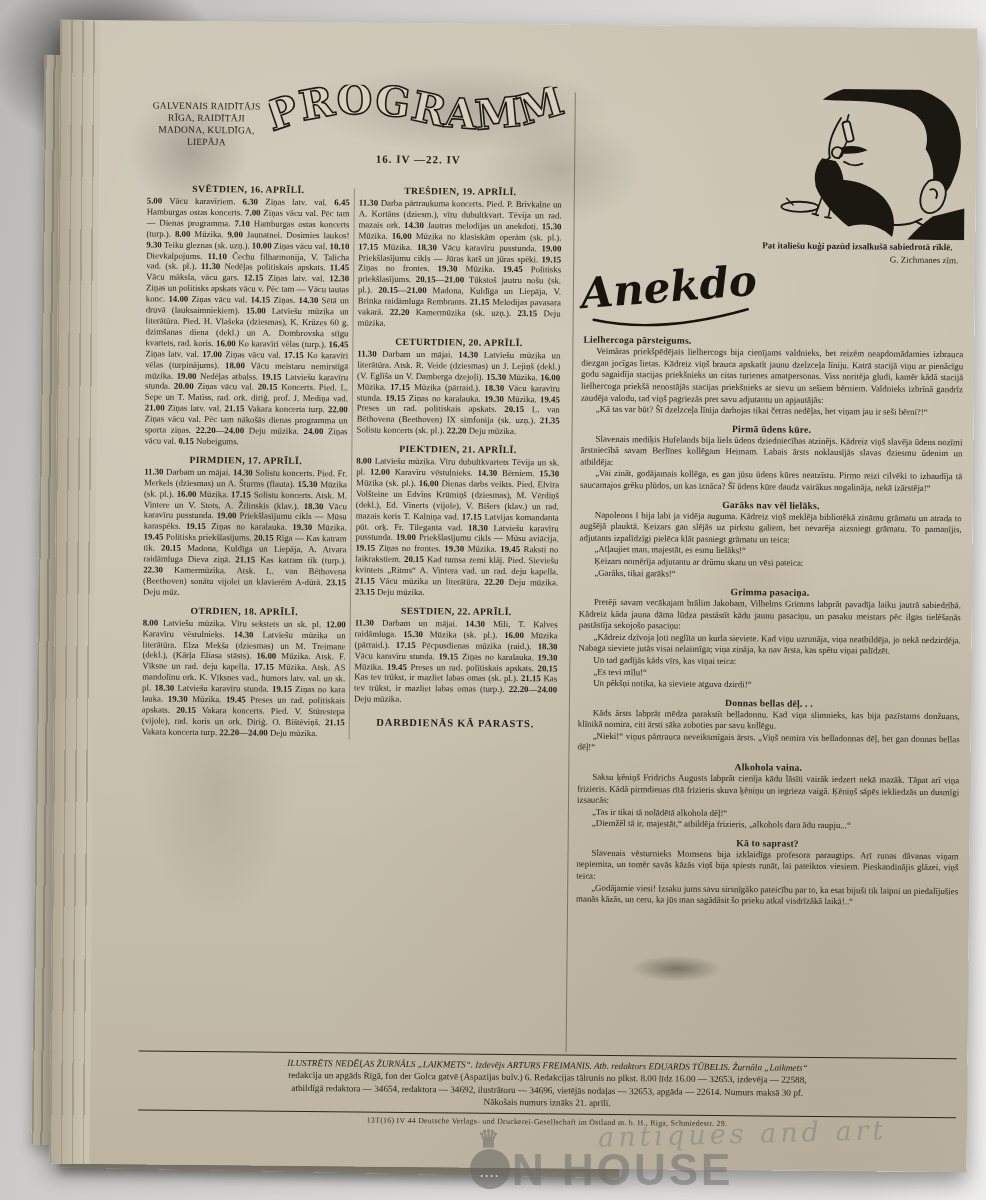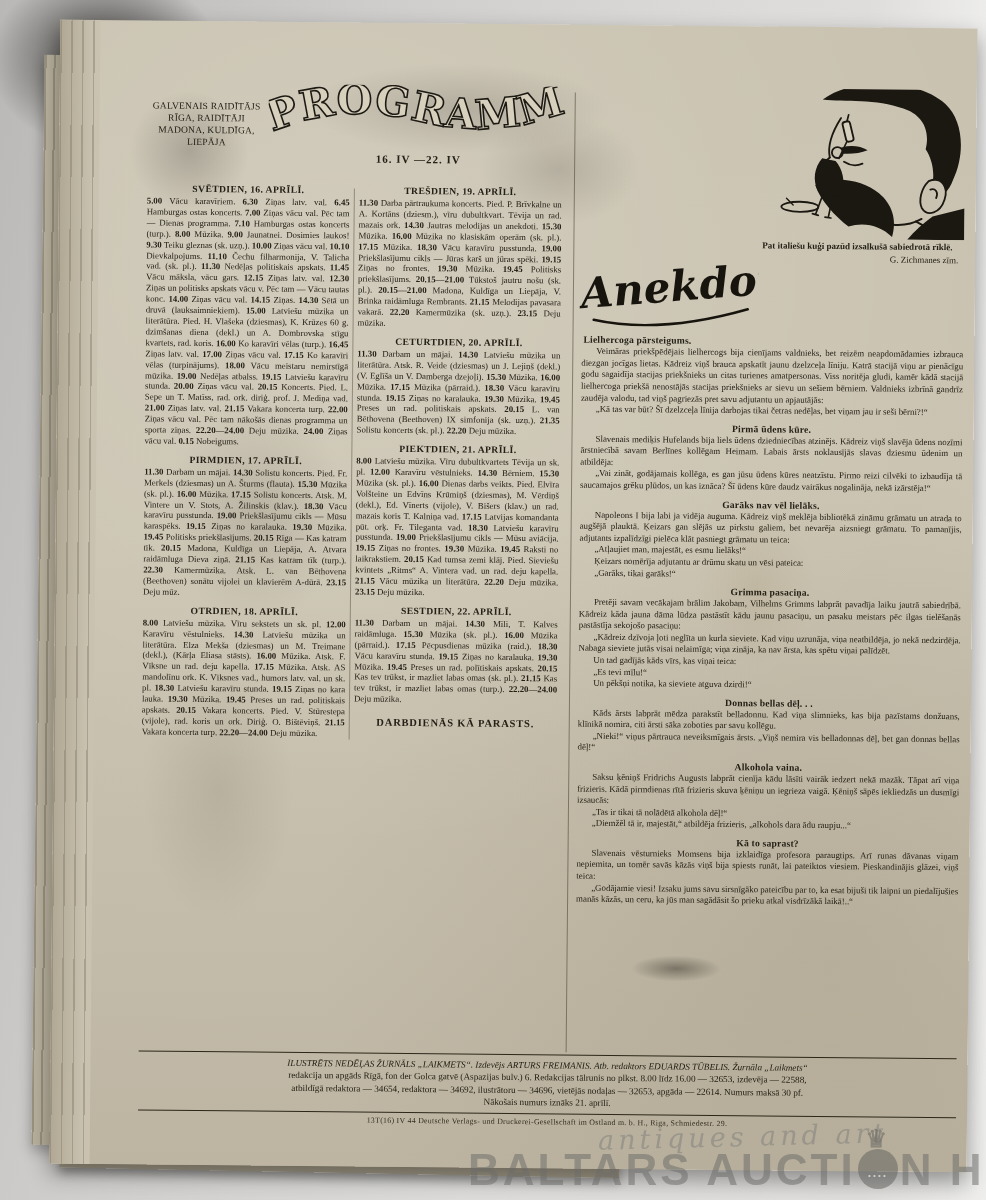--- a/index.html
+++ b/index.html
@@ -237,14 +237,14 @@
       <div class="f3">atbildīgā redaktora — 34654, redaktora — 34692, ilustrātoru — 34696, vietējās nodaļas — 32653, apgāda — 22614. Numurs maksā 30 pf.</div>
       <div class="f4">Nākošais numurs iznāks 21. aprīlī.</div>
     </div>
     <hr class="footer-rule">
     <div class="print-line">13T(16) IV 44   Deutsche Verlags- und Druckerei-Gesellschaft im Ostland m. b. H., Riga, Schmiedestr. 29.</div>
   </div>
 </div>
 
 <div class="watermark">
   <span class="wm-script">antiques and art</span>
-  <span class="wm-main"><span>BALTARS AUCTI</span><span class="wm-o"><span class="crown">♛</span><span class="dots">····</span></span><span>N HOUSE</span></span>
+  <span class="wm-main"><span class="wm-o"><span class="crown">♛</span><span class="dots">····</span></span><span>N HOUSE</span></span>
 </div>
 
 </body></html>

